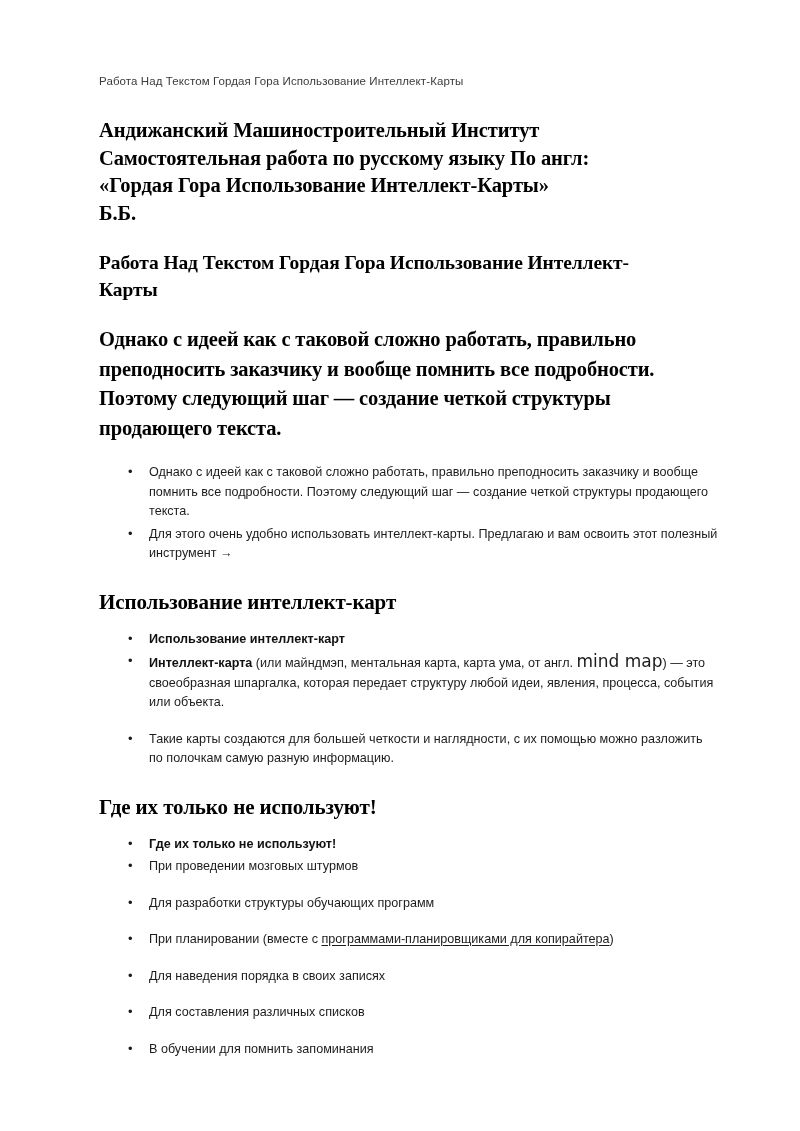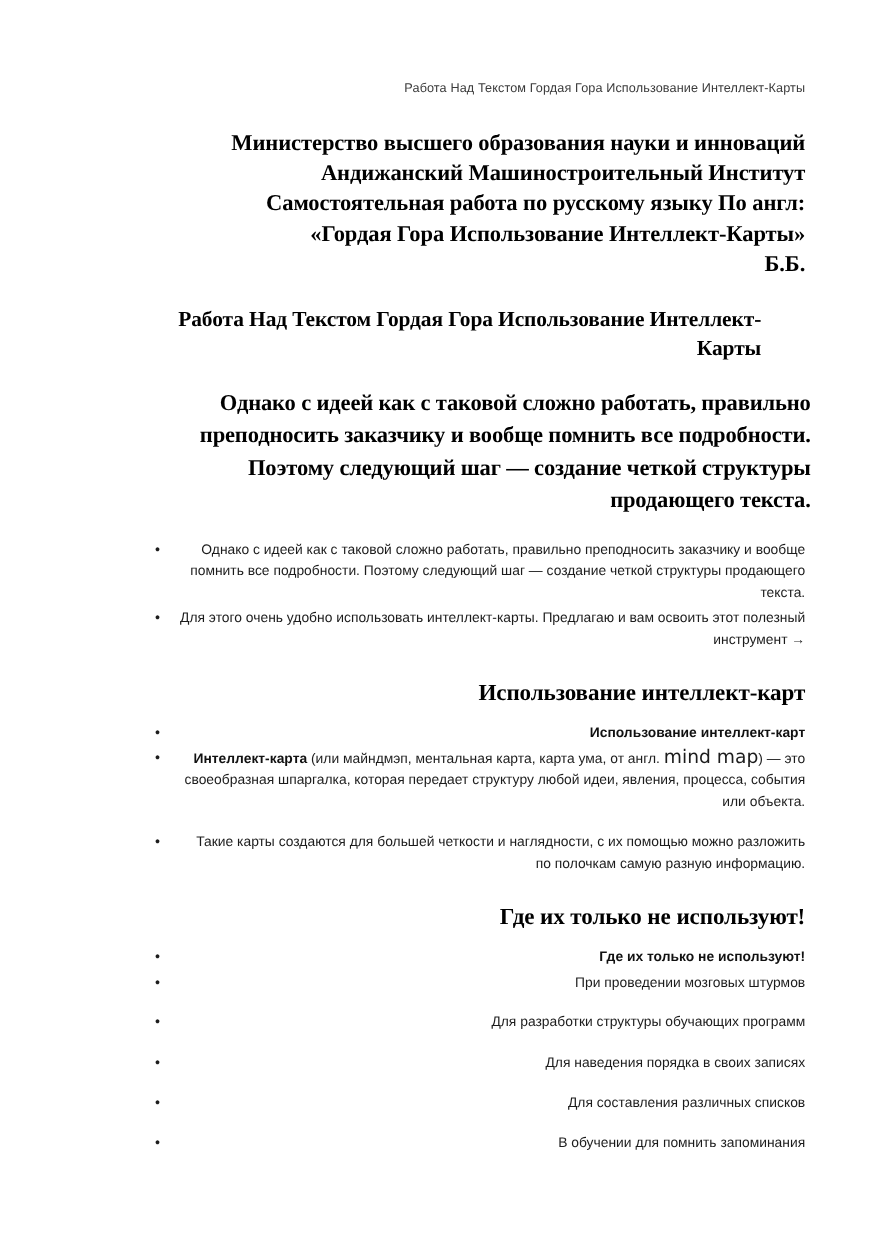--- a/index.html
+++ b/index.html
@@ -21,24 +21,23 @@
     position: relative;
     width: 800px;
     height: 1131px;
     background: #ffffff;
     box-sizing: border-box;
     padding: 0;
   }
 
   .content {
     position: absolute;
-    left: 112px;
+    left: 99px;
     top: 74px;
     width: 620px;
-    text-align: right;
   }
 
   
   .doc-header {
     font-family: "Liberation Sans", sans-serif;
     font-size: 11.5px;
     line-height: 15px;
     color: #3b3b3b;
     letter-spacing: 0.1px;
     margin: 0 0 28px 0;
@@ -135,21 +134,20 @@
 </style>
 </head>
 <body>
 
 <div class="page">
   <div class="content">
 
     <div class="doc-header">Работа Над Текстом Гордая Гора Использование Интеллект-Карты</div>
 
     <div class="title-block">
-      <span class="tline">Министерство высшего образования науки и инноваций</span>
       <span class="tline">Андижанский Машиностроительный Институт</span>
       <span class="tline">Самостоятельная работа по русскому языку По англ:</span>
       <span class="tline">«Гордая Гора Использование Интеллект-Карты»</span>
       <span class="tline">Б.Б.</span>
     </div>
 
     <h1 class="h-doc">Работа Над Текстом Гордая Гора Использование Интеллект-Карты</h1>
 
     <p class="lead">Однако с идеей как с таковой сложно работать, правильно преподносить заказчику и вообще помнить все подробности. Поэтому следующий шаг — создание четкой структуры продающего текста.</p>
 
@@ -169,19 +167,20 @@
     </ul>
 
     <h2 class="h-sec">Где их только не используют!</h2>
 
     <ul class="bl">
       <li>
         <b>Где их только не используют!</b>
       </li>
       <li class="sp-sm">При проведении мозговых штурмов</li>
       <li class="sp">Для разработки структуры обучающих программ</li>
+      <li class="sp"><span>При планировании (вместе с </span><span class="ul-link">программами-планировщиками для копирайтера</span><span>)</span></li>
       <li class="sp">Для наведения порядка в своих записях</li>
       <li class="sp">Для составления различных списков</li>
       <li class="sp">В обучении для помнить запоминания</li>
     </ul>
 
   </div>
 </div>
 
 </body></html>

